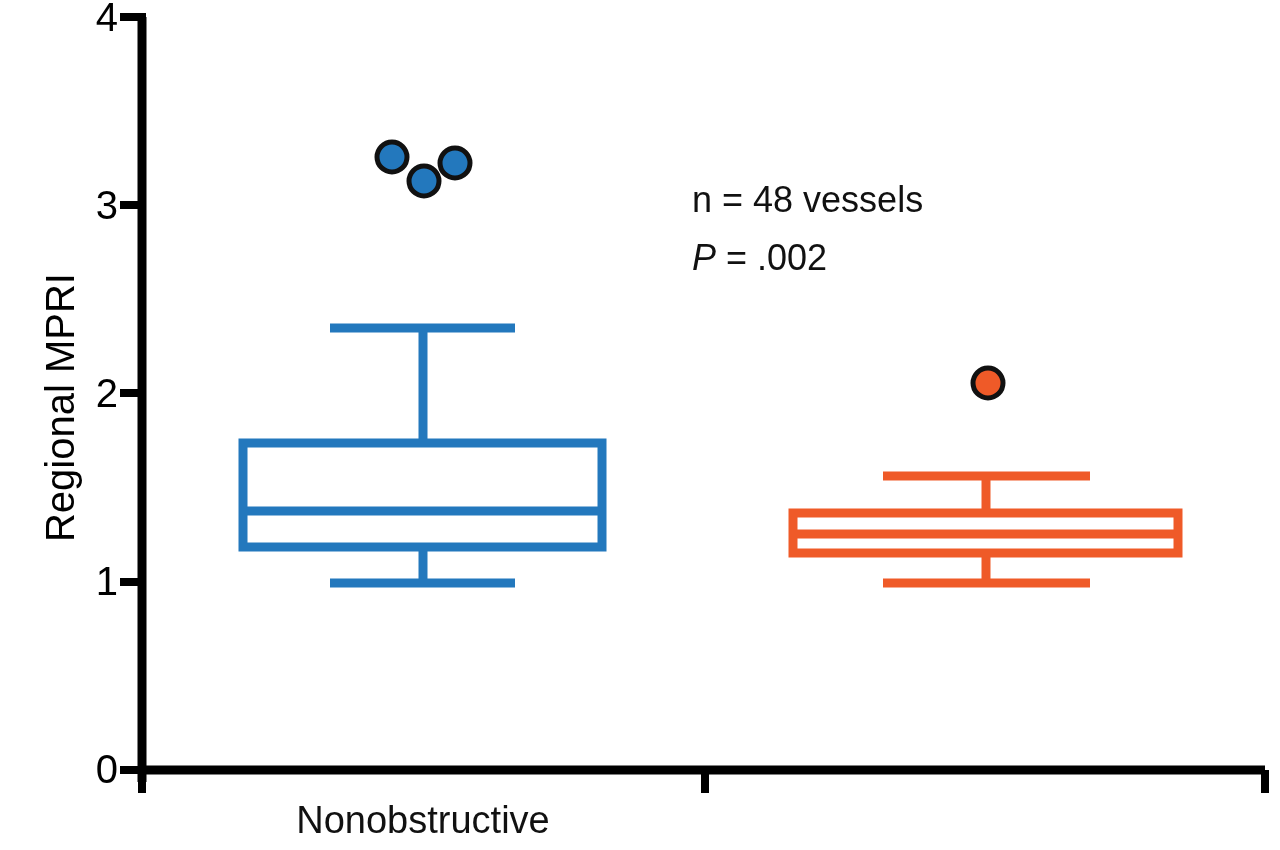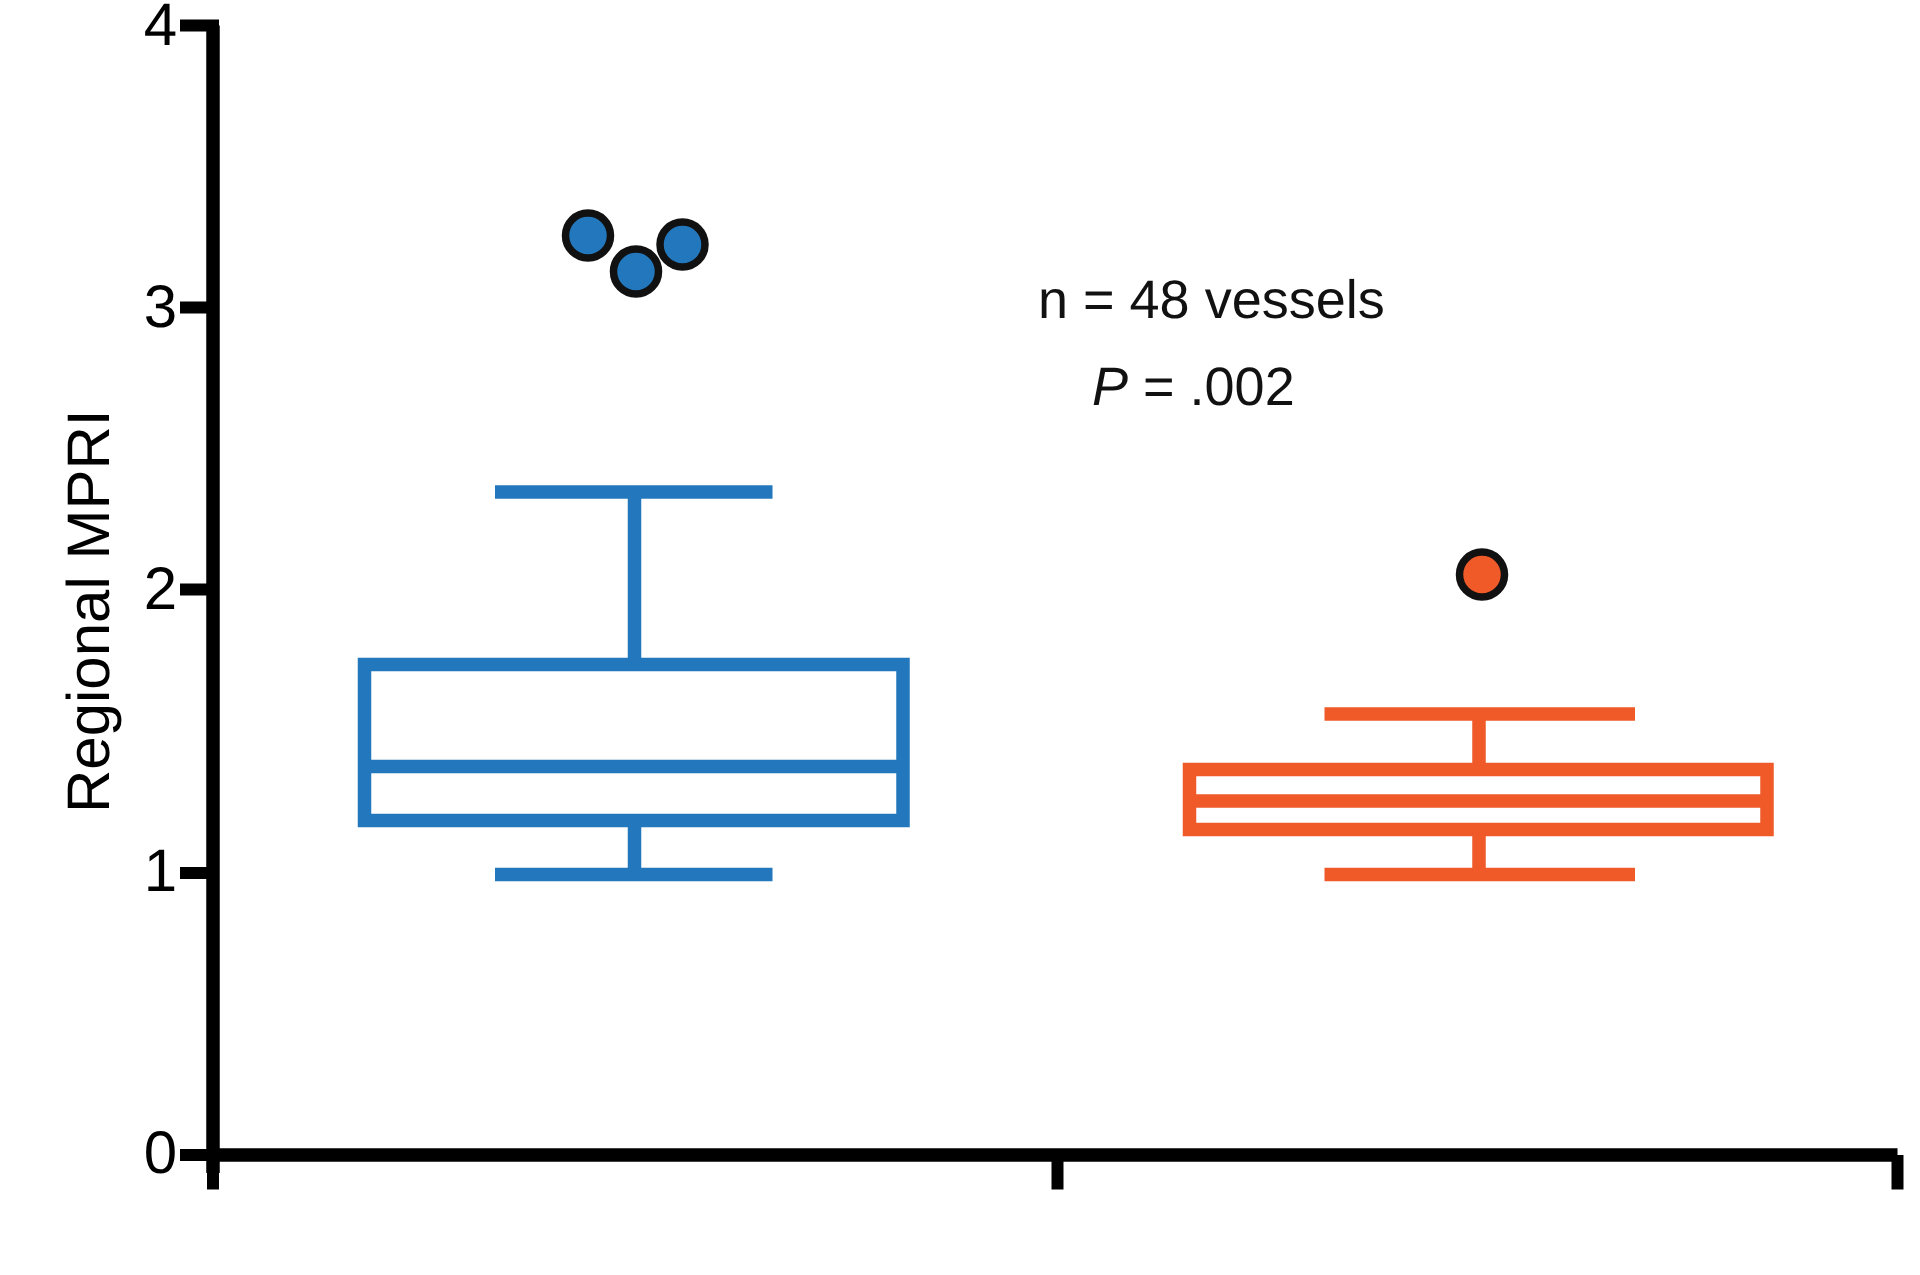--- a/index.html
+++ b/index.html
@@ -70,23 +70,24 @@
 <div id="figure">
 
   <div class="ytick-label" style="left:78px; top:-3px;">4</div>
   <div class="ytick-label" style="left:78px; top:185px;">3</div>
   <div class="ytick-label" style="left:78px; top:373px;">2</div>
   <div class="ytick-label" style="left:78px; top:561px;">1</div>
   <div class="ytick-label" style="left:78px; top:749px;">0</div>
 
   <div id="ylabel">Regional MPRI</div>
 
+  <div class="xtick-label" style="left:273px; top:801px; width:300px;">Nonobstructive</div>
 
   <div class="annot" style="left:692px; top:182px;">n = 48 vessels</div>
-  <div class="annot" style="left:692px; top:240px;margin-left:36px;">
+  <div class="annot" style="left:692px; top:240px;">
     <span class="ital">P</span><span> = .002</span>
   </div>
 
   <svg id="plot" width="1280" height="850" viewBox="0 0 1280 850" style="position:absolute; left:0; top:0;">
 
     <g>
       <line x1="142" y1="17" x2="142" y2="782" stroke="#000000" stroke-width="9"></line>
       <line x1="120" y1="17" x2="146" y2="17" stroke="#000000" stroke-width="8"></line>
       <line x1="120" y1="205" x2="146" y2="205" stroke="#000000" stroke-width="8"></line>
       <line x1="120" y1="393" x2="146" y2="393" stroke="#000000" stroke-width="8"></line>

